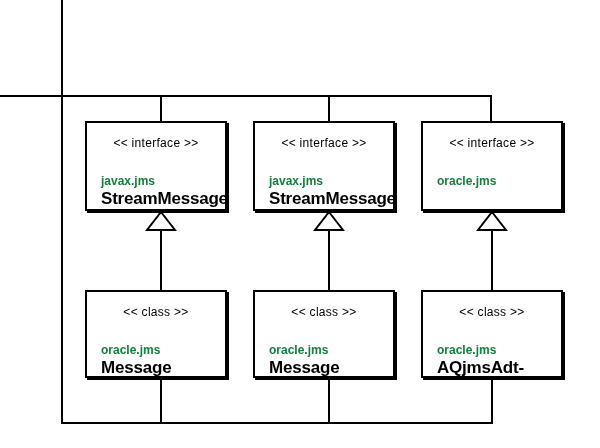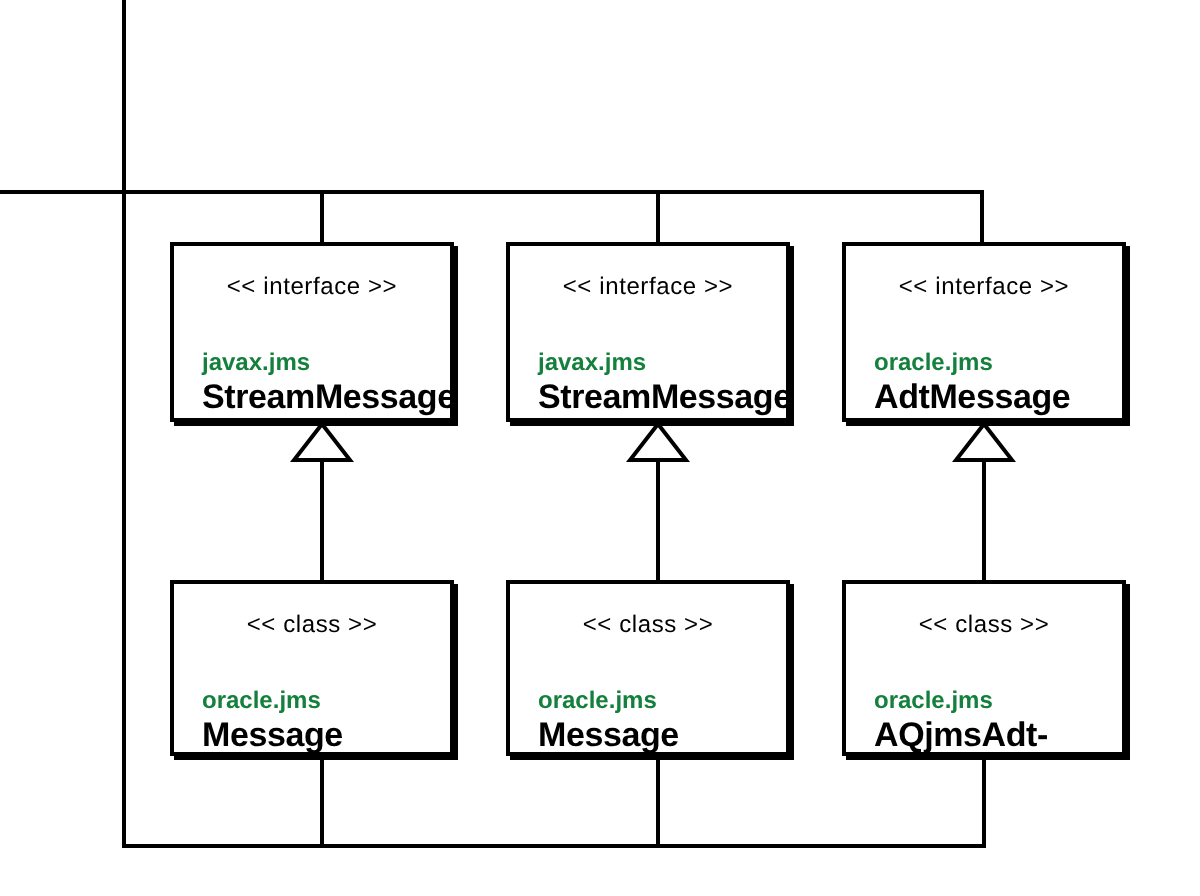--- a/index.html
+++ b/index.html
@@ -99,21 +99,20 @@
 
   <div class="uml-box" style="left:253px; top:121px; width:142px; height:90px;">
     <div class="stereotype">&lt;&lt; interface &gt;&gt;</div>
     <div class="pkg">javax.jms</div>
     <div class="cls-name">StreamMessage</div>
   </div>
 
   <div class="uml-box" style="left:421px; top:121px; width:142px; height:90px;">
     <div class="stereotype">&lt;&lt; interface &gt;&gt;</div>
     <div class="pkg">oracle.jms</div>
-    <div class="cls-name">AdtMessage</div>
   </div>
 
   <div class="gen-arrow" style="left:145px; top:211px;">
     <svg width="32" height="20" viewBox="0 0 32 20">
       <polygon points="16,1 30,19 2,19" fill="#ffffff" stroke="#000000" stroke-width="2"></polygon>
     </svg>
   </div>
   <div class="gen-arrow" style="left:313px; top:211px;">
     <svg width="32" height="20" viewBox="0 0 32 20">
       <polygon points="16,1 30,19 2,19" fill="#ffffff" stroke="#000000" stroke-width="2"></polygon>

